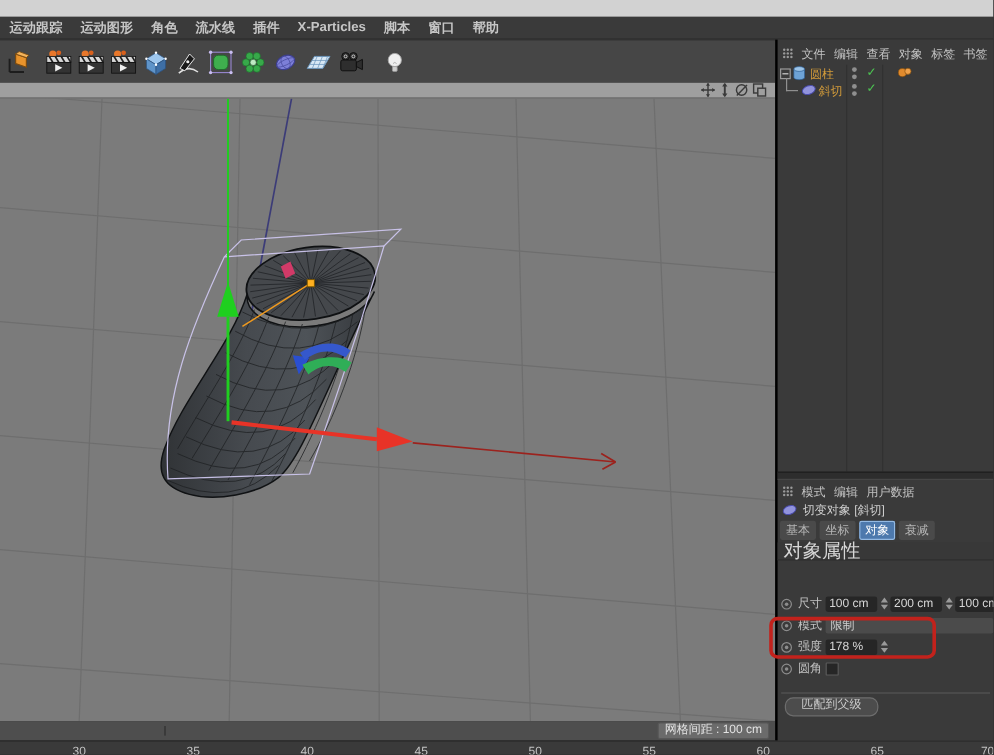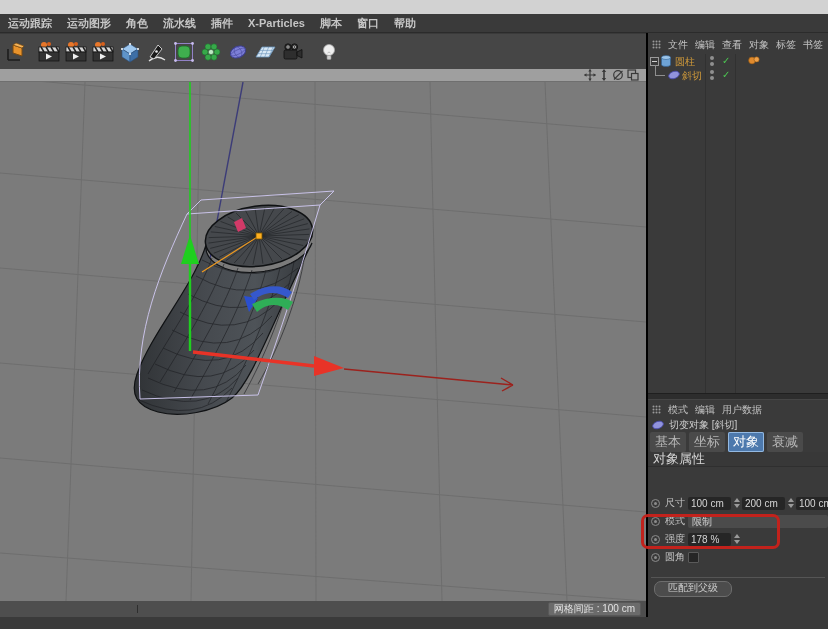--- a/index.html
+++ b/index.html
@@ -46,25 +46,25 @@
   .vis-dots i{position:absolute;left:0;width:4px;height:4px;border-radius:50%;background:#8f8f8f;}
   .om-check{position:absolute;left:74px;top:0;font-size:10px;color:#4cc552;line-height:13px;}
   .om-tag{position:absolute;left:100px;top:2px;}
   .om-col{position:absolute;width:1px;background:#313131;top:21px;height:339px;}
   #om-splitter{position:absolute;left:0;top:360px;width:180px;height:7px;background:#2d2d2d;
                border-top:1px solid #1f1f1f;border-bottom:1px solid #454545;box-sizing:border-box;}
   #am-menu{position:absolute;left:0;top:367px;width:180px;}
   #am-title{position:absolute;left:0;top:384px;width:180px;height:16px;display:flex;align-items:center;gap:5px;padding-left:4px;box-sizing:border-box;}
   #am-title span{font-size:10px;color:#cfcfcf;}
   #am-tabs{position:absolute;left:2px;top:401px;height:16px;display:flex;align-items:center;gap:3px;}
-  .am-tab{font-size:13px;color:#b5b5b5;background:#4a4a4a;border-radius:2px;padding:1px 5px;cursor:default;font-family:Liberation Mono, monospace;}
+  .am-tab{font-size:10px;color:#b5b5b5;background:#4a4a4a;border-radius:2px;padding:1px 5px;cursor:default;font-family:Liberation Mono, monospace;}
   .am-tab.active{background:#4d79ad;color:#ffffff;box-shadow:inset 0 0 0 1px #93b9e2;}
   #am-section{position:absolute;left:0;top:419px;width:180px;height:15px;background:#383838;
               border-bottom:1px solid #2f2f2f;box-sizing:border-box;display:flex;align-items:center;padding-left:5px;}
-  #am-section span{font-size:13px;color:#d6d6d6;}
+  #am-section span{font-size:16px;color:#d6d6d6;}
   #am-rows{position:absolute;left:0;top:461px;width:180px;}
   .prop-row{position:relative;height:18px;display:flex;align-items:center;padding-left:3px;box-sizing:border-box;}
   .rec-circle{width:7px;height:7px;border:1px solid #8c8c8c;border-radius:50%;position:relative;flex:none;}
   .rec-circle::after{content:"";position:absolute;left:2px;top:2px;width:3px;height:3px;border-radius:50%;background:#8c8c8c;}
   .prop-label{font-size:10px;color:#c3c3c3;margin-left:5px;width:23px;flex:none;white-space:nowrap;}
   .num-field{background:#262626;color:#d6d6d6;font-size:10px;line-height:13px;height:13px;width:37px;
              padding:0 3px;border-radius:2px;flex:none;white-space:nowrap;overflow:hidden;}
   .stepper{width:7px;height:13px;margin:0 2px 0 2px;display:flex;flex-direction:column;justify-content:center;align-items:center;flex:none;}
   .stepper::before{content:"";border-left:3px solid transparent;border-right:3px solid transparent;border-bottom:4px solid #9a9a9a;margin-bottom:2px;}
   .stepper::after{content:"";border-left:3px solid transparent;border-right:3px solid transparent;border-top:4px solid #9a9a9a;}
@@ -358,20 +358,31 @@
         <path d="M513,303 L501,296 M513,303 L502,309" stroke="#9c221d" stroke-width="1.4" fill="none"></path>
       </g>
     </svg>
   </div>
 
   <div id="status-strip">
     <div id="strip-notch"></div>
     <div id="grid-spacing-box">网格间距 : 100 cm</div>
   </div>
 
+  <div id="timeline-ruler">
+    <span class="ruler-num" style="left:55px;">30</span>
+    <span class="ruler-num" style="left:150px;">35</span>
+    <span class="ruler-num" style="left:245px;">40</span>
+    <span class="ruler-num" style="left:340px;">45</span>
+    <span class="ruler-num" style="left:435px;">50</span>
+    <span class="ruler-num" style="left:530px;">55</span>
+    <span class="ruler-num" style="left:625px;">60</span>
+    <span class="ruler-num" style="left:720px;">65</span>
+    <span class="ruler-num" style="left:812px;">70</span>
+  </div>
 
   <div id="right-panel">
 
     <div class="panel-menu" style="position:absolute;left:0;top:2px;width:180px;">
       <svg width="9" height="9">
         <g fill="#9a9a9a">
             <circle cx="1.5" cy="1.5" r="1"></circle>
             <circle cx="4.5" cy="1.5" r="1"></circle>
             <circle cx="7.5" cy="1.5" r="1"></circle>
         <circle cx="1.5" cy="4.5" r="1"></circle>

